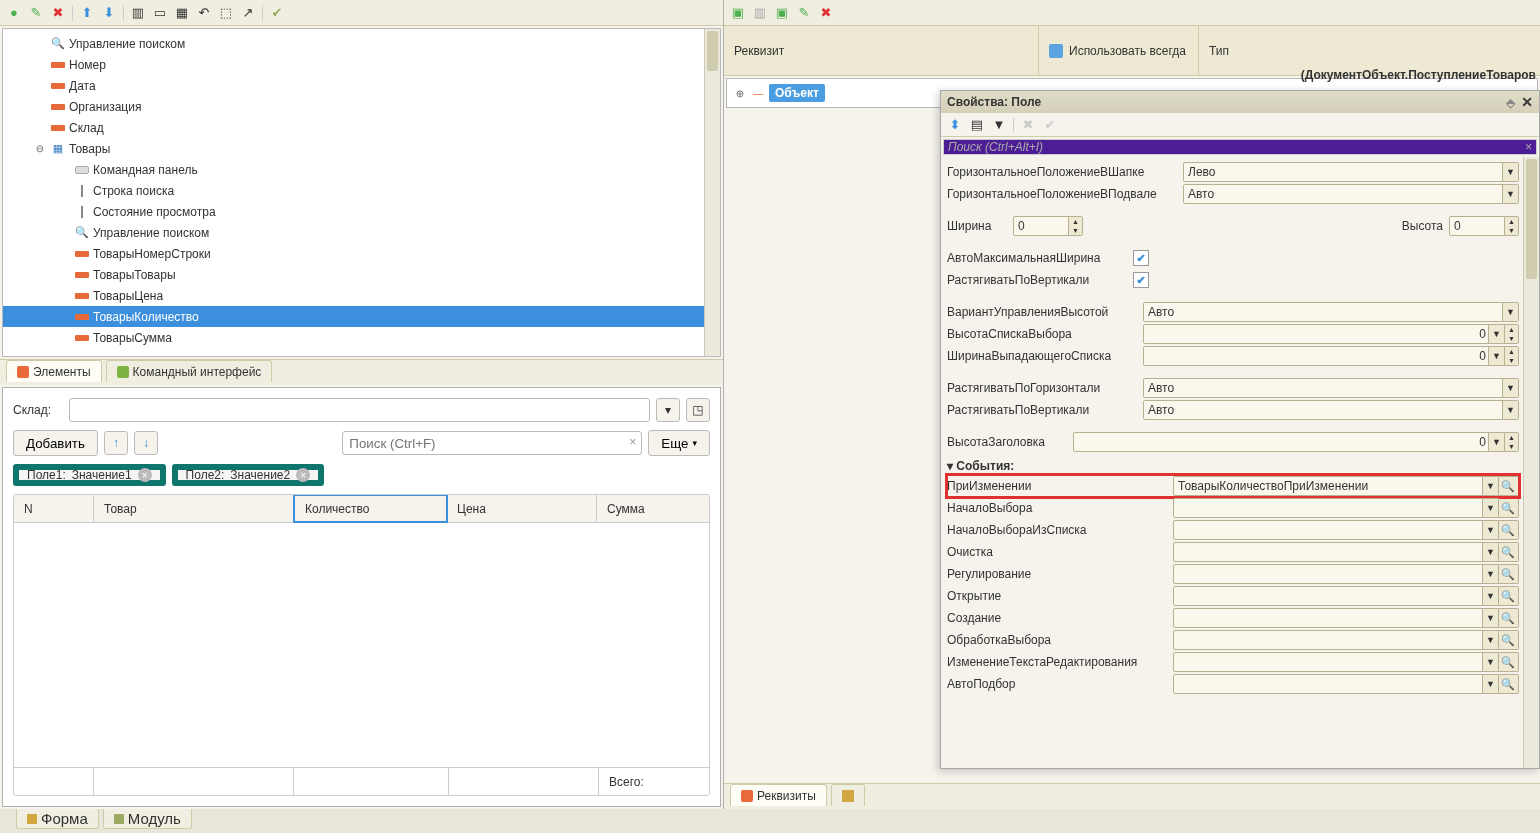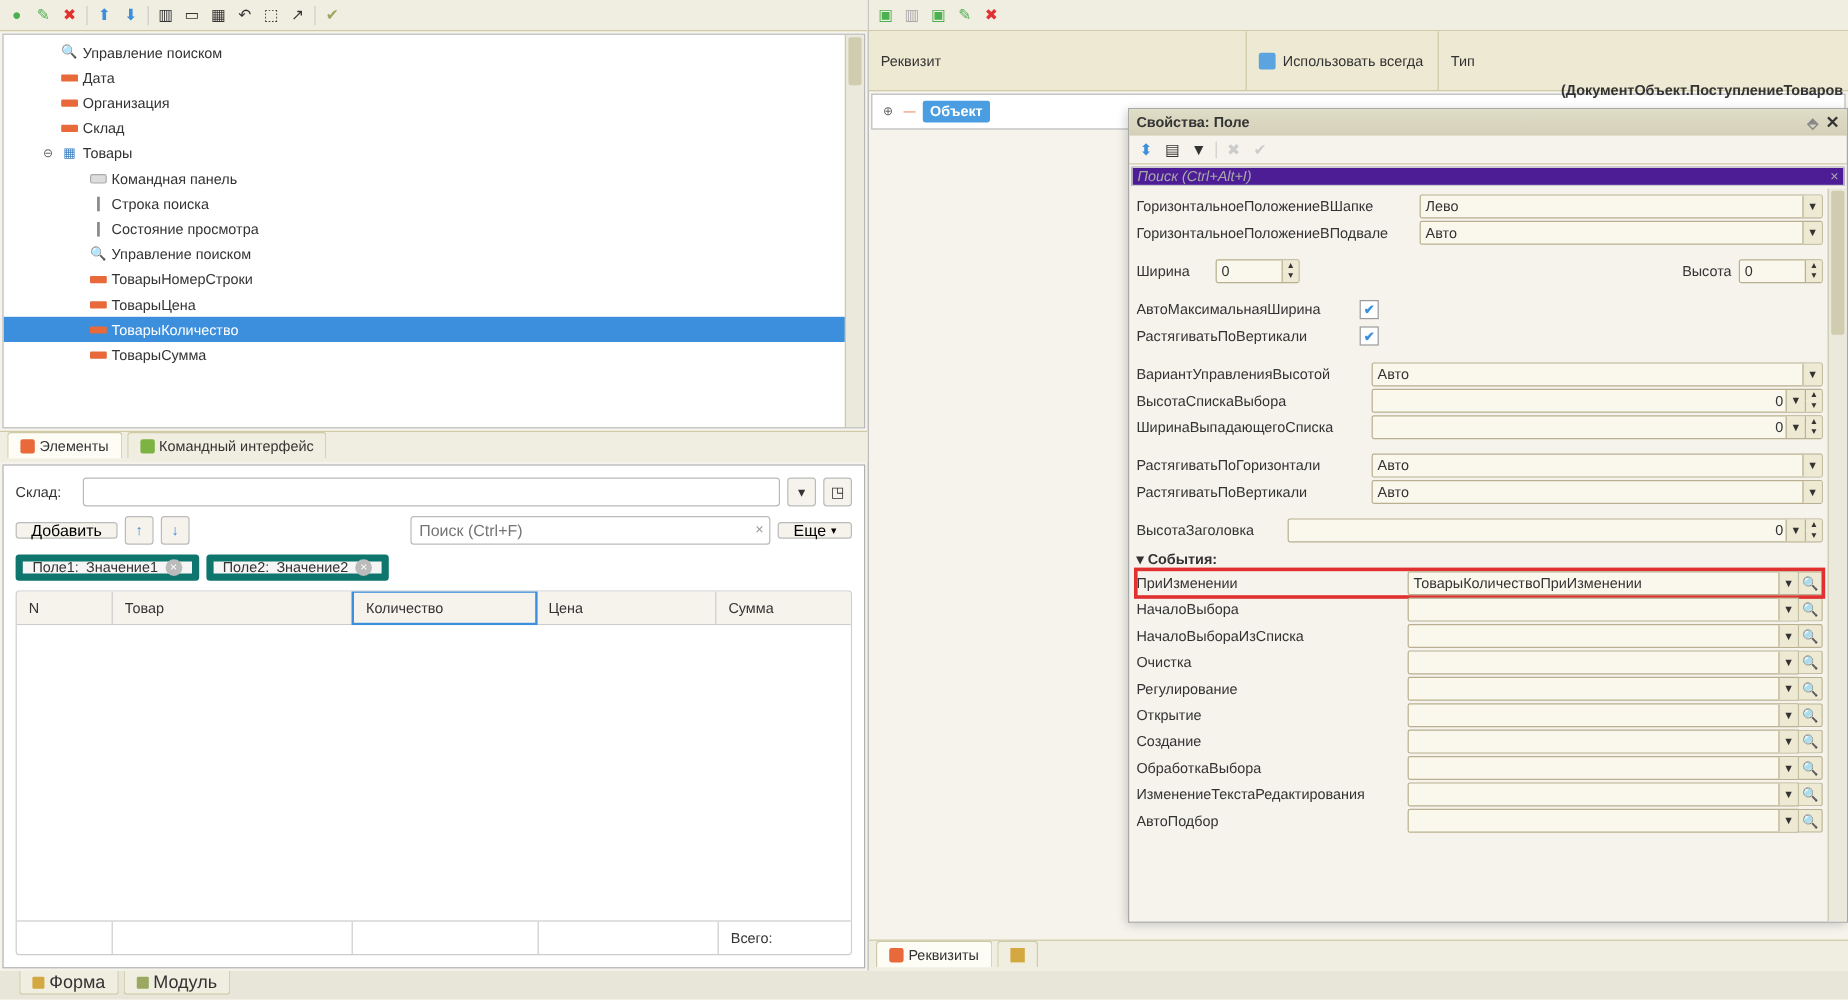--- a/index.html
+++ b/index.html
@@ -28,21 +28,21 @@
 .tab{height:22px;padding:0 10px;display:flex;align-items:center;gap:4px;background:#f0eee0;border:1px solid #cfcaa8;border-bottom:none;border-radius:3px 3px 0 0;cursor:pointer}
 .tab.act{background:#fdfcf5}
 .tab-ic{width:12px;height:12px}
 .ic-db{background:linear-gradient(#e86a3a,#e86a3a);border-radius:2px}
 .ic-db2{background:#7cb342;border-radius:2px}
 .preview{height:420px;background:#fff;border:1px solid #b0b0b0;margin:2px;padding:10px;display:flex;flex-direction:column;gap:8px;overflow:hidden}
 .frow{display:flex;align-items:center;gap:6px}
 .lbl{width:50px}
 .inp{flex:1;height:24px;border:1px solid #bbb;border-radius:3px;background:#fff;padding:0 6px}
 .ibtn{width:24px;height:24px;border:1px solid #bbb;border-radius:3px;background:#f5f3ec;display:flex;align-items:center;justify-content:center;cursor:pointer;font-size:12px}
-.btn{height:14px;padding:0 12px;border:1px solid #bbb;border-radius:3px;background:#f5f3ec;cursor:pointer;display:inline-flex;align-items:center;gap:4px}
+.btn{height:26px;padding:0 12px;border:1px solid #bbb;border-radius:3px;background:#f5f3ec;cursor:pointer;display:inline-flex;align-items:center;gap:4px}
 .chip{height:22px;padding:0 8px;border:6px solid #0f766e;border-radius:3px;background:#f5f5f5;display:inline-flex;align-items:center;gap:6px;font-size:12px}
 .chip-x{width:14px;height:14px;border-radius:50%;background:#bbb;color:#fff;display:flex;align-items:center;justify-content:center;font-size:10px;cursor:pointer}
 .grid{flex:1;border:1px solid #ccc;border-radius:3px;overflow:hidden;display:flex;flex-direction:column}
 .ghead{display:flex;height:28px;background:#f5f3ec;border-bottom:1px solid #ccc}
 .gcell{border-right:1px solid #ccc;padding:0 10px;display:flex;align-items:center}
 .gcell.sel{border:2px solid #3b8fdc;margin:-1px}
 .gbody{flex:1;background:#fff}
 .gfoot{height:28px;display:flex;border-top:1px solid #ccc;background:#fff}
 .bottom-tabs{height:24px;display:flex;align-items:flex-start;padding:0 16px;gap:4px;background:#e8e6d8}
 .btab{height:20px;padding:0 10px;display:flex;align-items:center;gap:4px;background:#f0eee0;border:1px solid #cfcaa8;border-top:none;border-radius:0 0 3px 3px;cursor:pointer;font-size:15px}
@@ -103,20 +103,28 @@
               <span class="texp"></span>
               <span class="ticon ic-mag">🔍</span>
               <span>Управление поиском</span>
             </div>
             <div class="tnode">
               <span class="tind" style="width:24px"></span>
               <span class="texp"></span>
               <span class="ticon">
                 <span class="ic-fld"></span>
               </span>
+              <span>Номер</span>
+            </div>
+            <div class="tnode">
+              <span class="tind" style="width:24px"></span>
+              <span class="texp"></span>
+              <span class="ticon">
+                <span class="ic-fld"></span>
+              </span>
               <span>Дата</span>
             </div>
             <div class="tnode">
               <span class="tind" style="width:24px"></span>
               <span class="texp"></span>
               <span class="ticon">
                 <span class="ic-fld"></span>
               </span>
               <span>Организация</span>
             </div>
@@ -164,20 +172,28 @@
               <span class="ticon ic-mag">🔍</span>
               <span>Управление поиском</span>
             </div>
             <div class="tnode">
               <span class="tind" style="width:48px"></span>
               <span class="texp"></span>
               <span class="ticon">
                 <span class="ic-fld"></span>
               </span>
               <span>ТоварыНомерСтроки</span>
+            </div>
+            <div class="tnode">
+              <span class="tind" style="width:48px"></span>
+              <span class="texp"></span>
+              <span class="ticon">
+                <span class="ic-fld"></span>
+              </span>
+              <span>ТоварыТовары</span>
             </div>
             <div class="tnode">
               <span class="tind" style="width:48px"></span>
               <span class="texp"></span>
               <span class="ticon">
                 <span class="ic-fld"></span>
               </span>
               <span>ТоварыЦена</span>
             </div>
             <div class="tnode sel">

